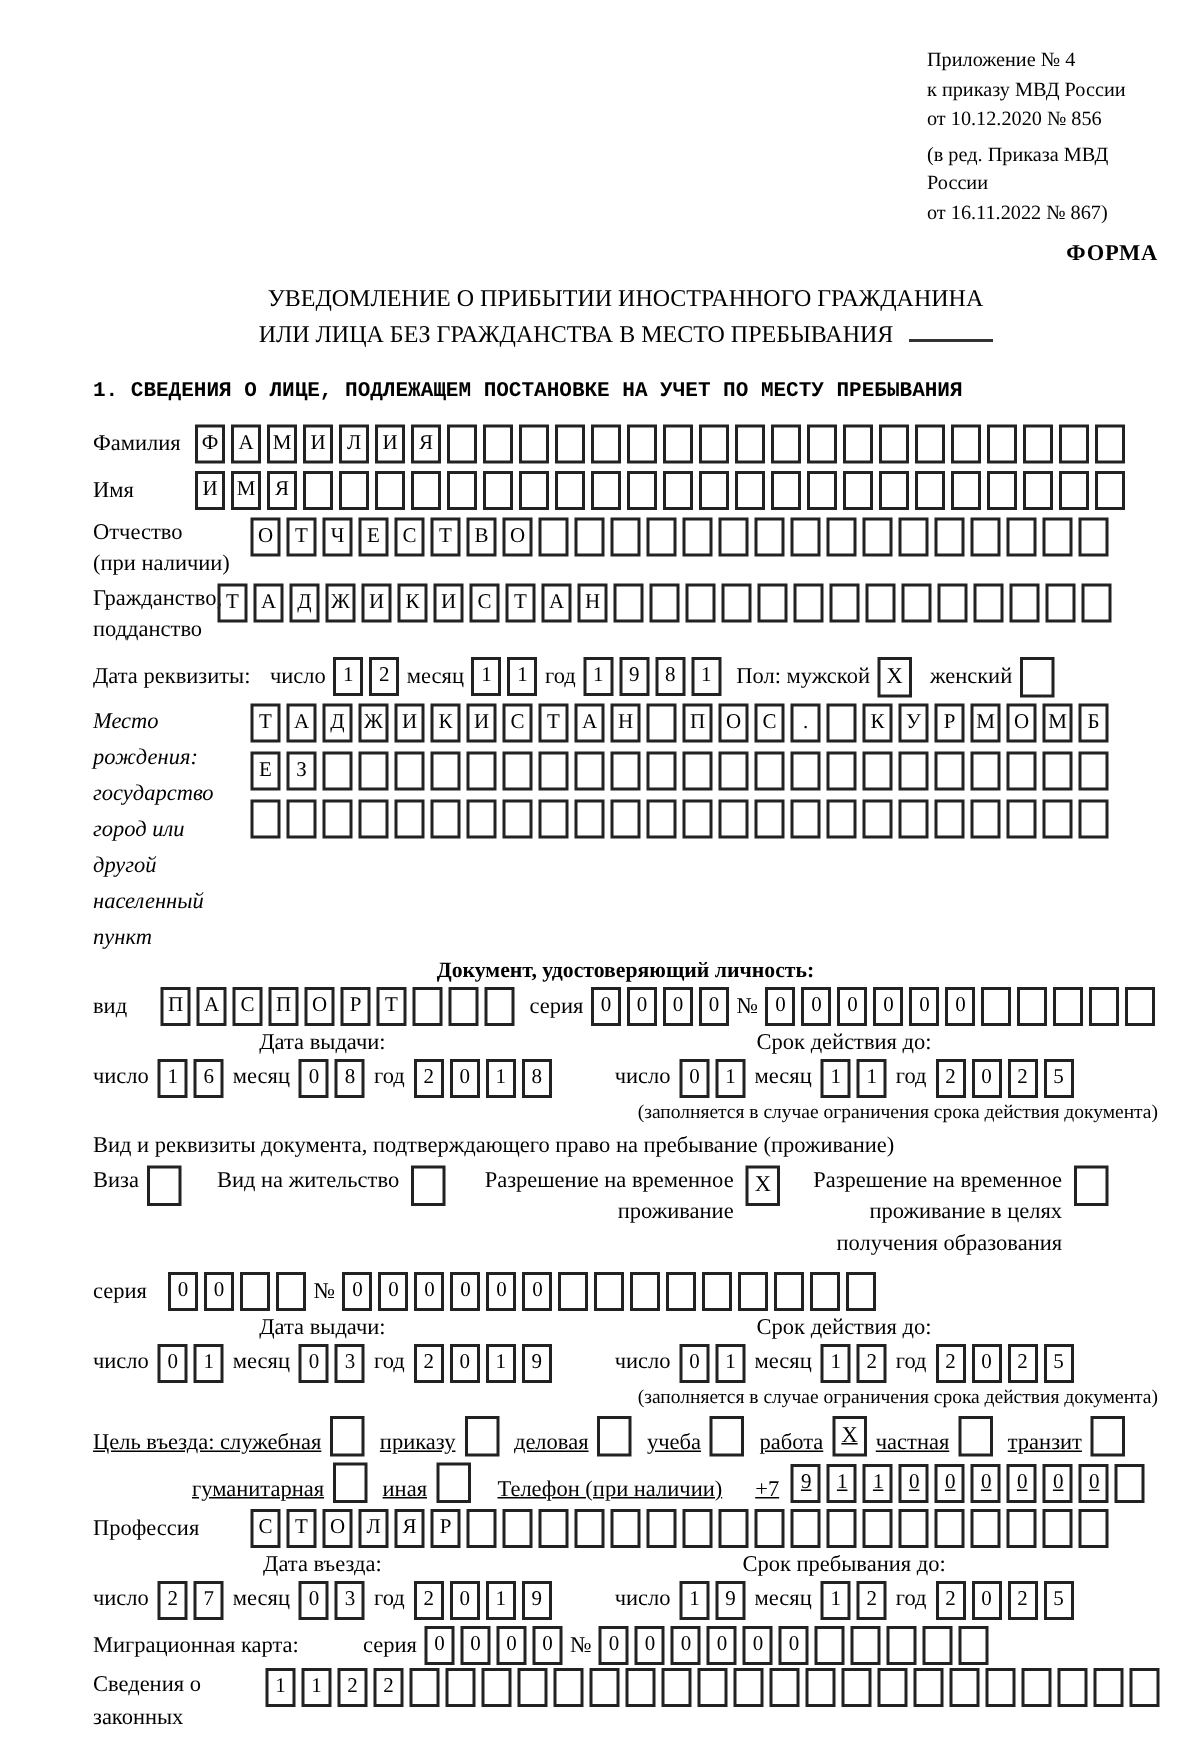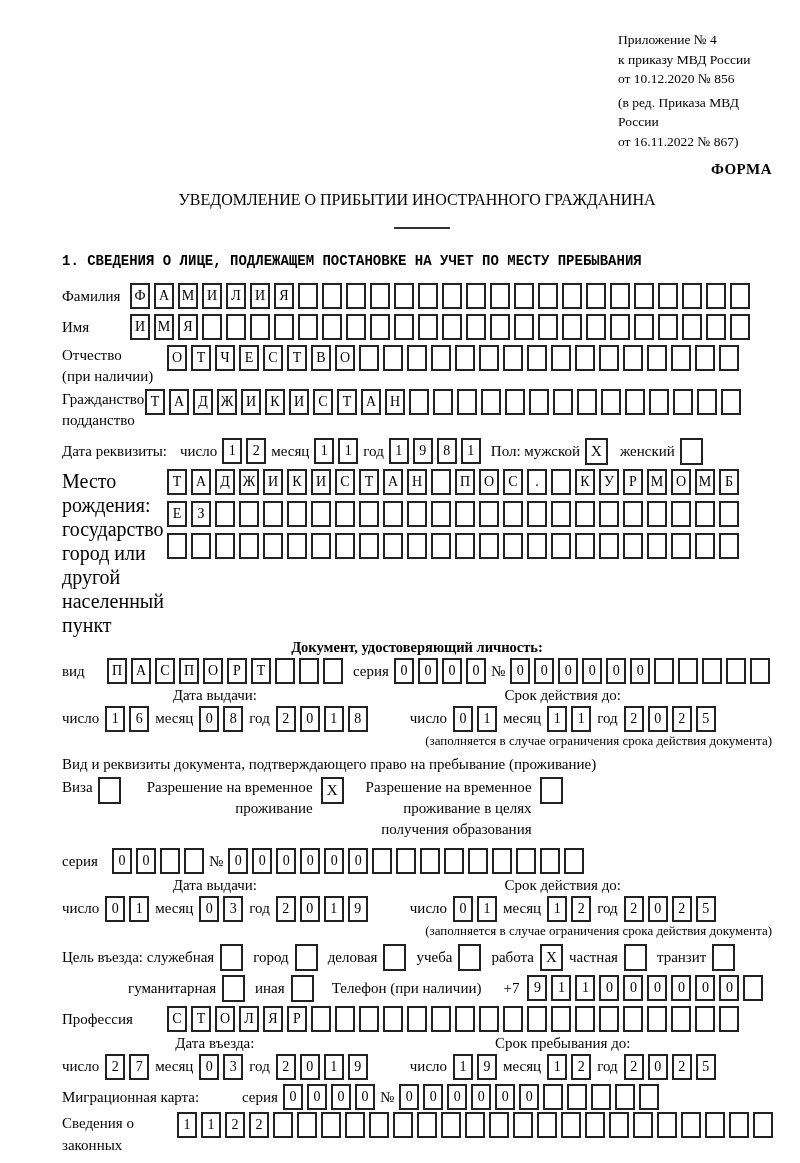--- a/index.html
+++ b/index.html
@@ -24,21 +24,21 @@
   .cells{display:flex;gap:4px;flex:none;}
   .cell{width:20px;height:26px;border:2px solid #222;box-sizing:border-box;flex:none;
         text-align:center;font-size:14px;line-height:21px;}
   .cb{width:23px;height:27px;border:2px solid #222;box-sizing:border-box;flex:none;
       text-align:center;font-size:15px;line-height:22px;}
   .stack .line{font-size:15px;line-height:21px;}
   .txt{font-size:15px;line-height:26px;flex:none;padding:0 5px;}
 
   
   .bp{display:flex;margin-top:4px;}
-  .bp .lblcol div{font-size:20px;line-height:24px;}
+  .bp .lblcol div{font-size:15px;line-height:24px;font-style:italic;}
   .bp .rows .cells{margin-bottom:6px;}
 
   
   .center-bold{text-align:center;font-weight:bold;font-size:14.5px;margin-top:2px;}
 
   
   .dates{display:flex;margin-top:2px;}
   .dcol{flex:none;}
   .dcol.right{margin-left:42px;}
   .dhead{text-align:center;font-size:15px;line-height:18px;}
@@ -48,21 +48,21 @@
   .dnote{text-align:right;font-size:13px;line-height:15px;margin-top:1px;}
 
   
   .plain{font-size:15px;line-height:21px;margin-top:6px;}
   .permits{display:flex;align-items:flex-start;margin-top:2px;}
   .pitem{display:flex;align-items:flex-start;}
   .pitem .ptxt{font-size:15px;line-height:21px;text-align:right;}
   .pitem .cb{margin-left:8px;}
 
   
-  .purpose{display:flex;align-items:center;margin-top:6px;}
+  .purpose{display:flex;align-items:flex-end;margin-top:6px;text-decoration:underline;}
   .purpose .cb{margin:0 10px 0 6px;}
   .purpose .lbl{font-size:15px;flex:none;}
   .indent{margin-left:66px;}
 
   
   .reps{display:flex;margin-top:2px;}
   .reps .lblcol{width:115px;flex:none;}
   .reps .lblcol div{font-size:15px;line-height:22px;}
   .reps .rows .cells{margin-bottom:6px;}
 </style>
@@ -76,21 +76,21 @@
     <div>к приказу МВД России</div>
     <div>от 10.12.2020 № 856</div>
     <div class="sub">(в ред. Приказа МВД России</div>
     <div>от 16.11.2022 № 867)</div>
   </div>
 
   <div class="forma">ФОРМА</div>
 
   <div class="title">
     <div>УВЕДОМЛЕНИЕ О ПРИБЫТИИ ИНОСТРАННОГО ГРАЖДАНИНА</div>
-    <div><span class="blank-line"></span></div>
+    <div><span>ИЛИ ЛИЦА БЕЗ ГРАЖДАНСТВА В МЕСТО ПРЕБЫВАНИЯ</span><span class="blank-line"></span></div>
   </div>
 
   <div class="sec-head">1. СВЕДЕНИЯ О ЛИЦЕ, ПОДЛЕЖАЩЕМ ПОСТАНОВКЕ НА УЧЕТ ПО МЕСТУ ПРЕБЫВАНИЯ</div>
 
   <div class="frow" style="margin-top:14px;">
     <span class="flabel w68">Фамилия</span>
     <span class="cells">
         <span class="cell">Ф</span>
         <span class="cell">А</span>
         <span class="cell">М</span>
@@ -420,20 +420,24 @@
   </div>
   <div class="dnote">(заполняется в случае ограничения срока действия документа)</div>
 
   <div class="plain">Вид и реквизиты документа, подтверждающего право на пребывание (проживание)</div>
 
   <div class="permits">
     <div class="pitem">
       <span class="ptxt">Виза</span>
       <span class="cb" style="margin-left:5px"></span>
     </div>
+    <div class="pitem" style="margin-left:24px">
+      <span class="ptxt">Вид на жительство</span>
+      <span class="cb"></span>
+    </div>
     <div class="pitem" style="margin-left:26px">
       <span class="ptxt">
         <span style="display:block">Разрешение на временное</span>
         <span style="display:block">проживание</span>
       </span>
       <span class="cb">X</span>
     </div>
     <div class="pitem" style="margin-left:22px">
       <span class="ptxt">
         <span style="display:block">Разрешение на временное</span>
@@ -516,21 +520,21 @@
             <span class="cell">5</span>
           </span>
       </div>
     </div>
   </div>
   <div class="dnote">(заполняется в случае ограничения срока действия документа)</div>
 
   <div class="purpose">
     <span class="lbl">Цель въезда: служебная</span>
     <span class="cb"></span>
-    <span class="lbl">город</span>
+    <span class="lbl">приказу</span>
     <span class="cb"></span>
     <span class="lbl">деловая</span>
     <span class="cb"></span>
     <span class="lbl">учеба</span>
     <span class="cb"></span>
     <span class="lbl">работа</span>
     <span class="cb" style="margin-right:6px">X</span>
     <span class="lbl">частная</span>
     <span class="cb"></span>
     <span class="lbl">транзит</span>

